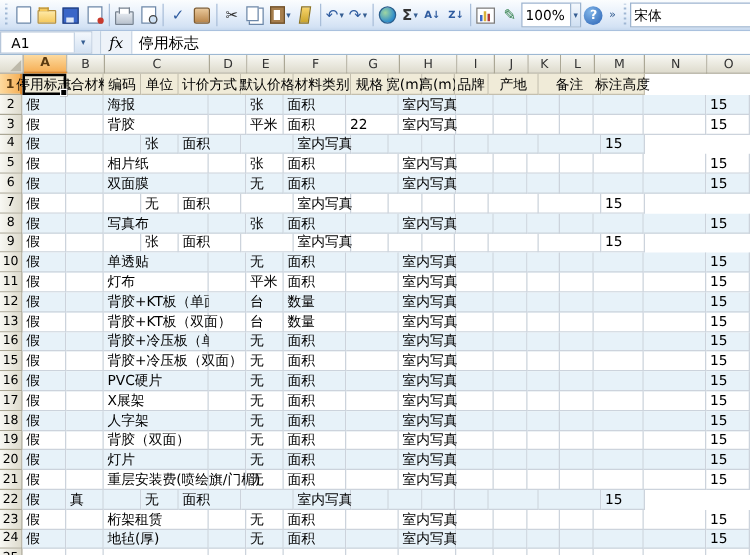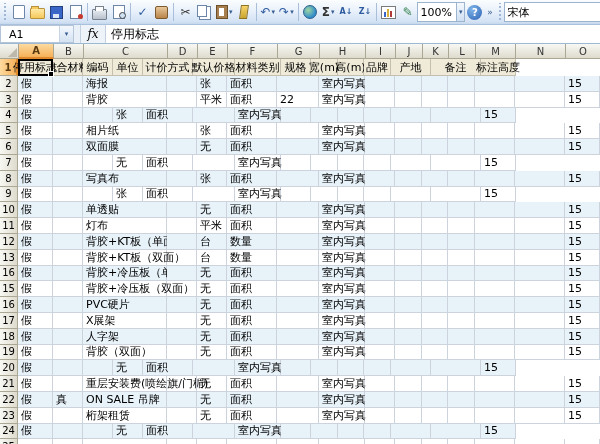--- a/index.html
+++ b/index.html
@@ -554,20 +554,21 @@
           <div class="cell" style="width: 26px;"></div>
           <div class="cell" style="width: 27px;"></div>
           <div class="cell" style="width: 40px;"></div>
           <div class="cell" style="width: 50px;"></div>
           <div class="cell" style="width: 35px;">15</div>
         </div>
         <div class="grow alt">
           <div class="rowhdr">20</div>
           <div class="cell" style="width: 35px;">假</div>
           <div class="cell" style="width: 30px;"></div>
+          <div class="cell" style="width: 84px;">灯片</div>
           <div class="cell" style="width: 30px;"></div>
           <div class="cell" style="width: 30px;">无</div>
           <div class="cell" style="width: 50px;">面积</div>
           <div class="cell" style="width: 42px;"></div>
           <div class="cell" style="width: 46px;">室内写真</div>
           <div class="cell" style="width: 30px;"></div>
           <div class="cell" style="width: 27px;"></div>
           <div class="cell" style="width: 26px;"></div>
           <div class="cell" style="width: 27px;"></div>
           <div class="cell" style="width: 40px;"></div>
@@ -589,21 +590,20 @@
           <div class="cell" style="width: 26px;"></div>
           <div class="cell" style="width: 27px;"></div>
           <div class="cell" style="width: 40px;"></div>
           <div class="cell" style="width: 50px;"></div>
           <div class="cell" style="width: 35px;">15</div>
         </div>
         <div class="grow alt">
           <div class="rowhdr">22</div>
           <div class="cell" style="width: 35px;">假</div>
           <div class="cell" style="width: 30px;">真</div>
-          <div class="cell" style="width: 84px;">ON SALE 吊牌</div>
           <div class="cell" style="width: 30px;"></div>
           <div class="cell" style="width: 30px;">无</div>
           <div class="cell" style="width: 50px;">面积</div>
           <div class="cell" style="width: 42px;"></div>
           <div class="cell" style="width: 46px;">室内写真</div>
           <div class="cell" style="width: 30px;"></div>
           <div class="cell" style="width: 27px;"></div>
           <div class="cell" style="width: 26px;"></div>
           <div class="cell" style="width: 27px;"></div>
           <div class="cell" style="width: 40px;"></div>
@@ -625,20 +625,21 @@
           <div class="cell" style="width: 26px;"></div>
           <div class="cell" style="width: 27px;"></div>
           <div class="cell" style="width: 40px;"></div>
           <div class="cell" style="width: 50px;"></div>
           <div class="cell" style="width: 35px;">15</div>
         </div>
         <div class="grow alt">
           <div class="rowhdr">24</div>
           <div class="cell" style="width: 35px;">假</div>
           <div class="cell" style="width: 30px;"></div>
+          <div class="cell" style="width: 84px;">地毡(厚)</div>
           <div class="cell" style="width: 30px;"></div>
           <div class="cell" style="width: 30px;">无</div>
           <div class="cell" style="width: 50px;">面积</div>
           <div class="cell" style="width: 42px;"></div>
           <div class="cell" style="width: 46px;">室内写真</div>
           <div class="cell" style="width: 30px;"></div>
           <div class="cell" style="width: 27px;"></div>
           <div class="cell" style="width: 26px;"></div>
           <div class="cell" style="width: 27px;"></div>
           <div class="cell" style="width: 40px;"></div>

